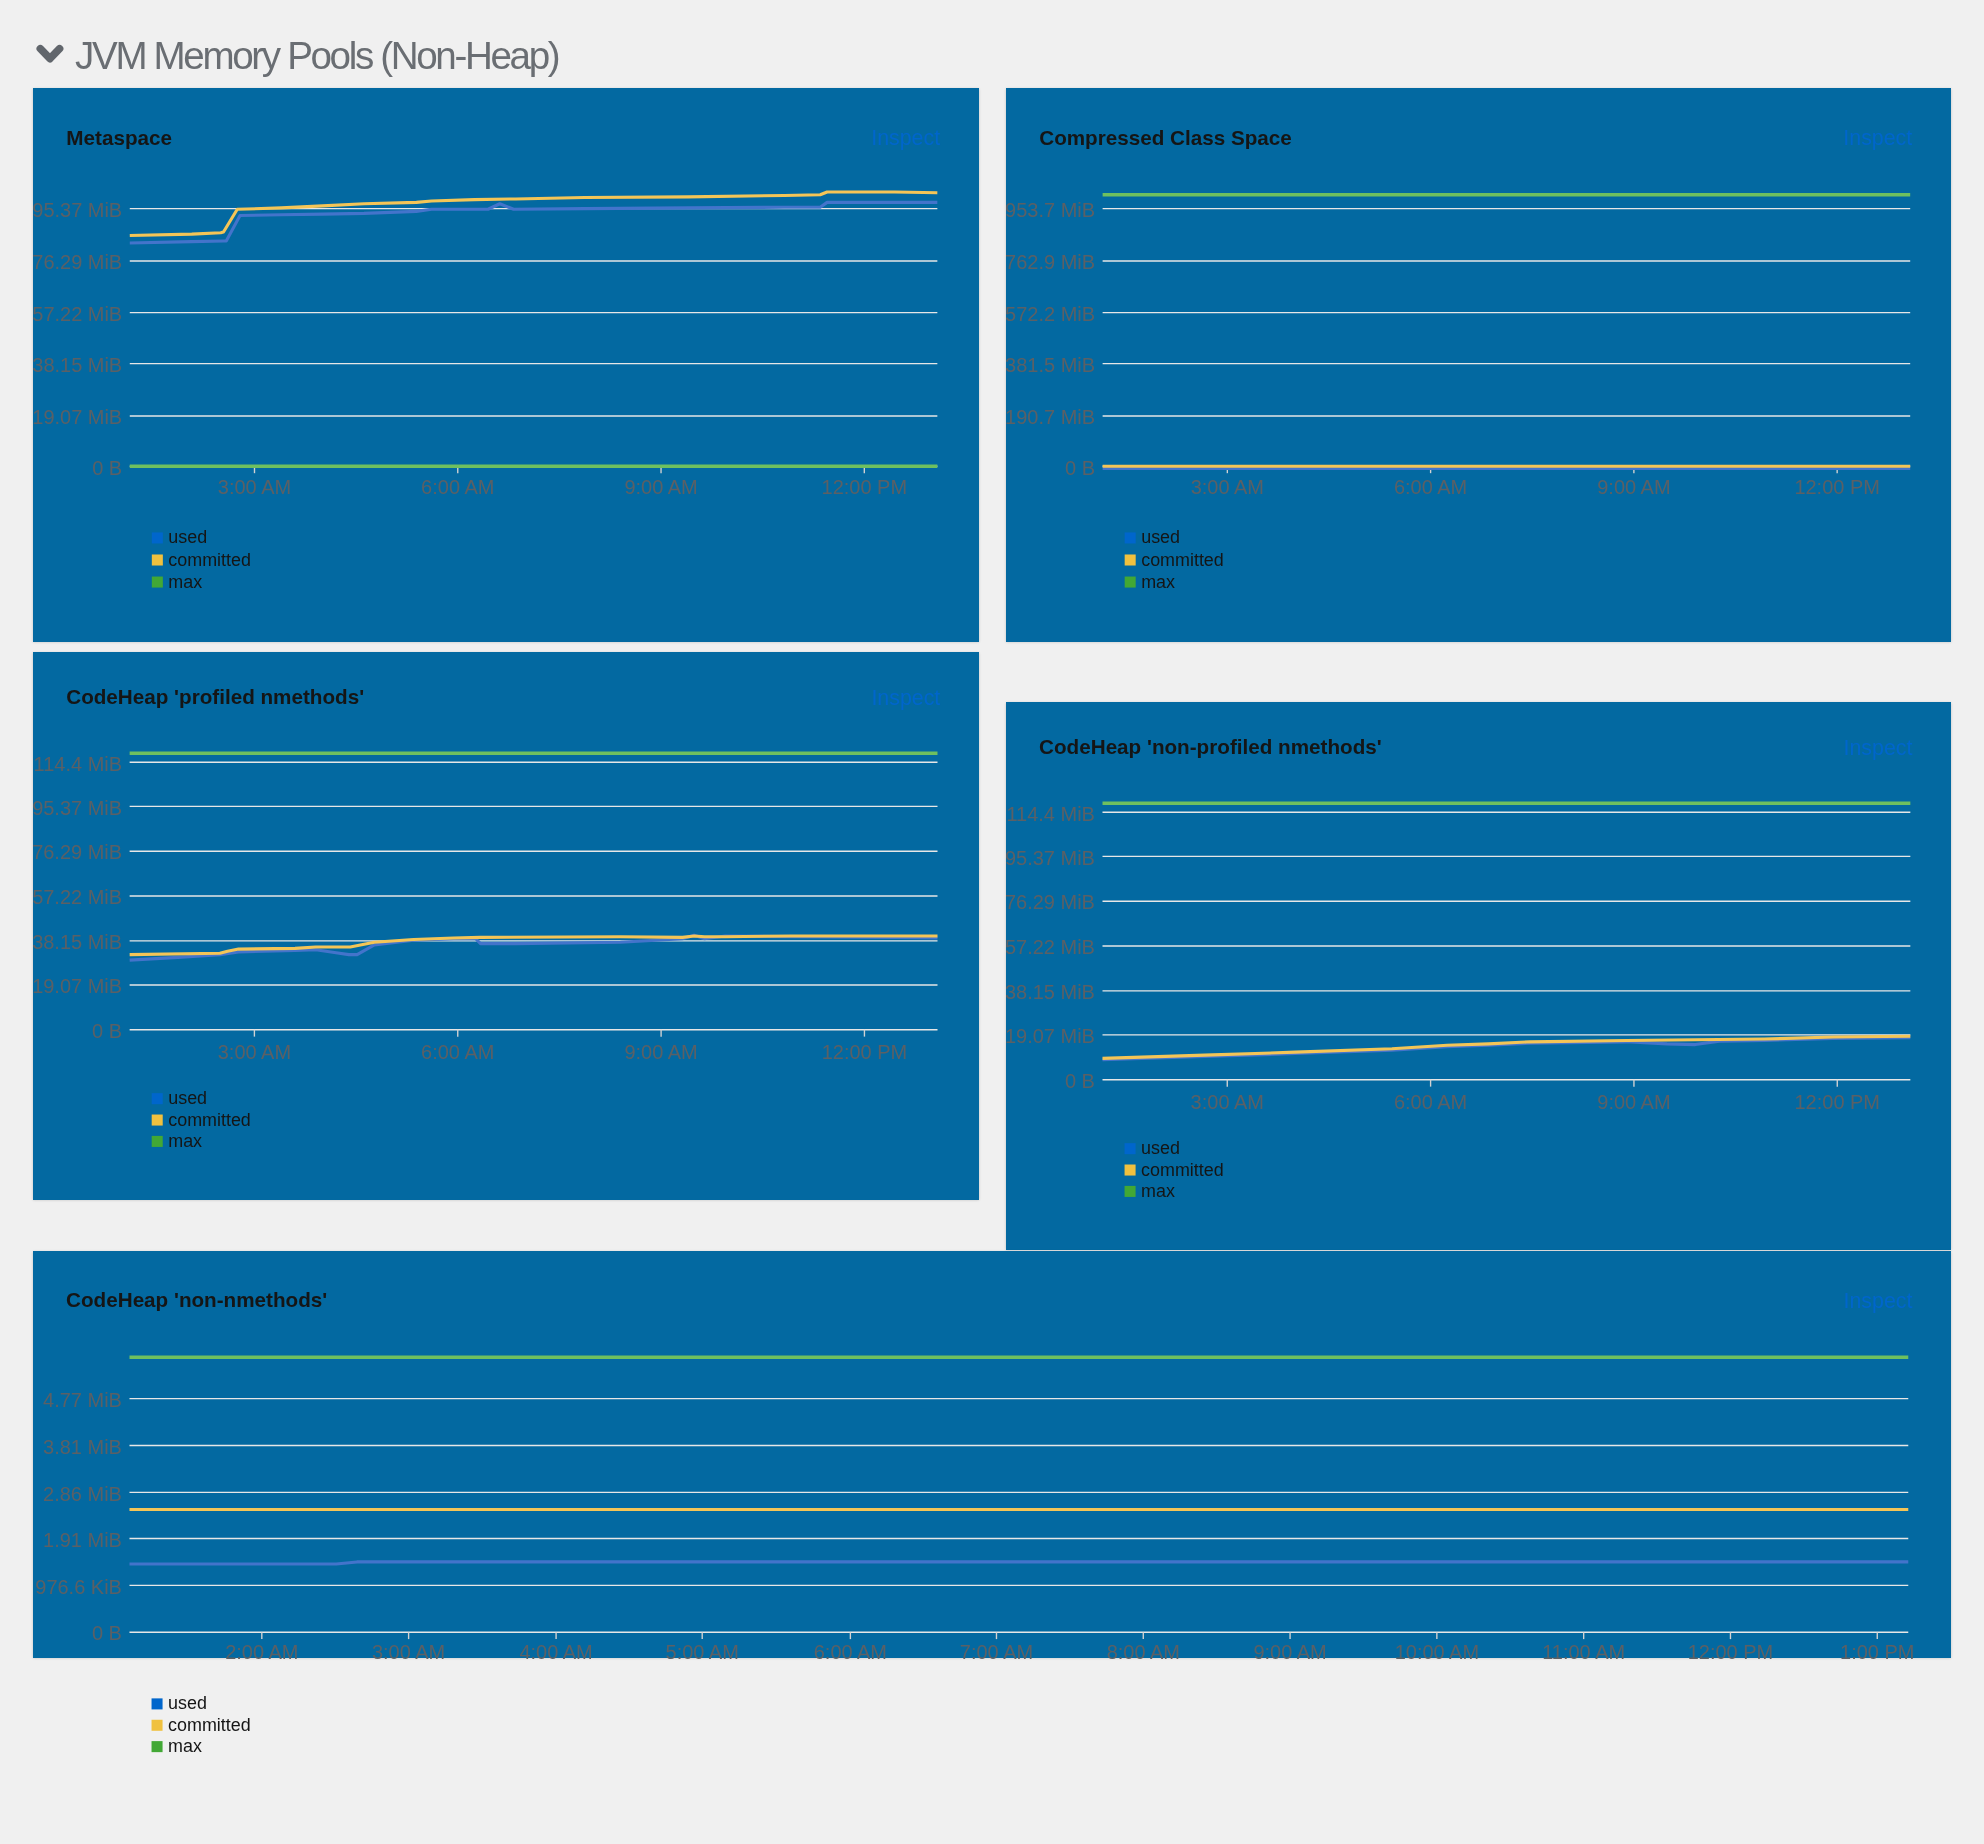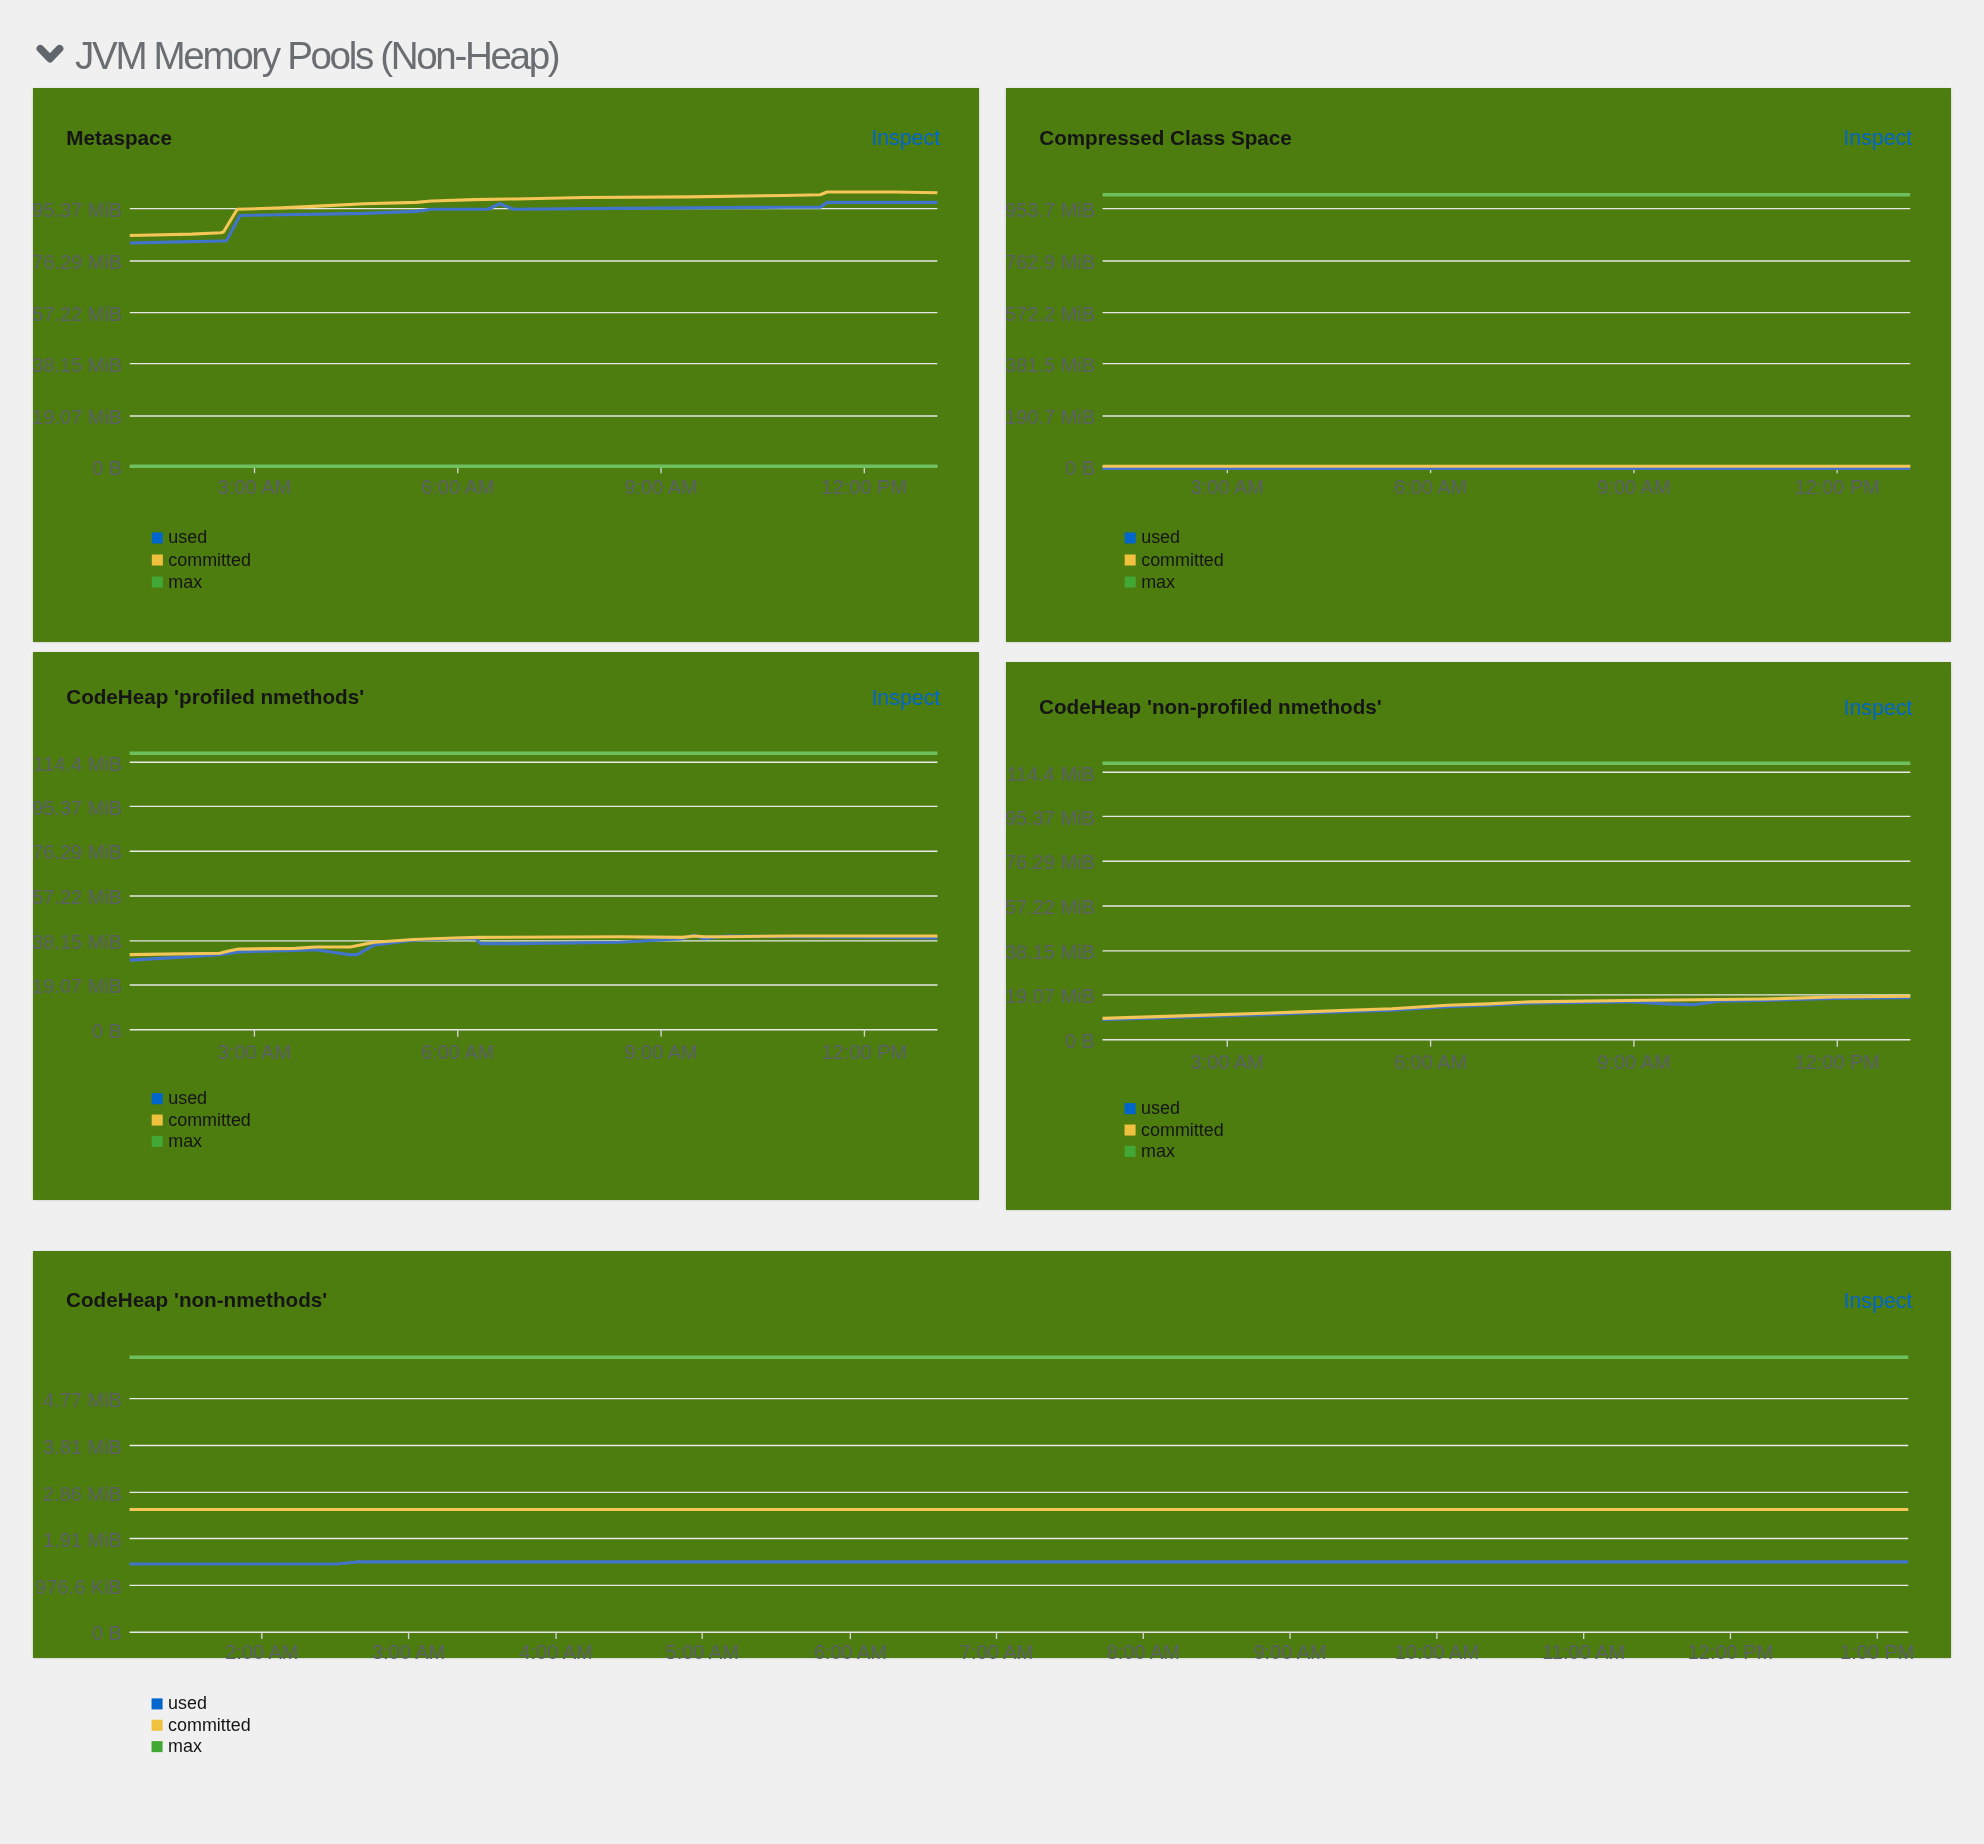--- a/index.html
+++ b/index.html
@@ -1,15 +1,15 @@
 <!DOCTYPE html>
 <html style="font-size:11px"><head><meta charset="utf-8"><title>JVM Memory Pools (Non-Heap)</title><style>
 html,body{margin:0;padding:0;}
 body{width:1985px;height:1844px;background:#f0f0f0;font-family:"Liberation Sans",sans-serif;position:relative;overflow:hidden;}
-.card{position:absolute;background:#4d7c0f;box-shadow:0 1.4px 2.8px 0 rgba(3,3,3,0.12),0 0 2.8px 0 rgba(3,3,3,0.06);}
+.card{position:absolute;background:#0369a1;box-shadow:0 1.4px 2.8px 0 rgba(3,3,3,0.12),0 0 2.8px 0 rgba(3,3,3,0.06);}
 </style></head><body>
 <svg style="position:absolute;left:0;top:0" width="620" height="83" viewBox="0 0 900 120" font-family="Liberation Sans, sans-serif">
     <path d="M58.5 70.5 L72.5 85 L86.5 70.5" fill="none" stroke="#61666c" stroke-width="11" stroke-linecap="round" stroke-linejoin="round"></path>
     <text x="109" y="100" font-size="56" letter-spacing="-3.4" fill="#6a6e73">JVM Memory Pools (Non-Heap)</text>
   </svg>
 <div class="card" style="left:33px;top:88px;width:946px;height:554px"><svg width="946" height="554" viewBox="0 0 1372 804" font-family="Liberation Sans, sans-serif">
       <text x="48" y="82" font-size="30" font-weight="bold" fill="#151515">Metaspace</text>
       <text x="1316" y="83" font-size="31" fill="#0066cc" text-anchor="end">Inspect</text>
       <line x1="140" y1="175" x2="1312" y2="175" stroke="#e7e7e7" stroke-width="2"></line>
       <text x="129" y="187" font-size="29" fill="#5b6065" text-anchor="end">95.37 MiB</text>
@@ -102,21 +102,21 @@
       <polyline points="140,447 210,443 271,439 298,435 380,433 410,432 437,436 458,439 470,439 495,425 552,418 610,416 642,416 649,423 700,423 852,421 942,416 959,411 974,416 1004,412 1100,413 1250,414 1312,415" fill="none" stroke="#4374cb" stroke-width="4.5" stroke-linejoin="round" stroke-linecap="butt"></polyline>
       <polyline points="140,439 271,437 282,434 298,431 380,430 410,428 434,428 460,428 495,421 552,417 610,415 649,414 852,413 942,414 959,412 974,413 1004,413 1100,412 1312,412" fill="none" stroke="#f4c557" stroke-width="4.5" stroke-linejoin="round" stroke-linecap="butt"></polyline>
       <polyline points="140,147 1312,147" fill="none" stroke="#6ec05f" stroke-width="5" stroke-linejoin="round" stroke-linecap="butt"></polyline>
       <rect x="172" y="640" width="16" height="16" fill="#0066cc"></rect>
       <text x="196" y="656" font-size="26" fill="#151515">used</text>
       <rect x="172" y="671" width="16" height="16" fill="#f0c13f"></rect>
       <text x="196" y="687" font-size="26" fill="#151515">committed</text>
       <rect x="172" y="702" width="16" height="16" fill="#42a835"></rect>
       <text x="196" y="718" font-size="26" fill="#151515">max</text>
     </svg></div>
-<div class="card" style="left:1006px;top:662px;width:945px;height:548px"><svg width="945" height="548" viewBox="0 0 1371 795" font-family="Liberation Sans, sans-serif">
+<div class="card" style="left:1006px;top:702px;width:945px;height:548px"><svg width="945" height="548" viewBox="0 0 1371 795" font-family="Liberation Sans, sans-serif">
       <text x="48" y="76" font-size="30" font-weight="bold" fill="#151515">CodeHeap 'non-profiled nmethods'</text>
       <text x="1315" y="77" font-size="31" fill="#0066cc" text-anchor="end">Inspect</text>
       <line x1="140" y1="160" x2="1312" y2="160" stroke="#e7e7e7" stroke-width="2"></line>
       <text x="129" y="172" font-size="29" fill="#5b6065" text-anchor="end">114.4 MiB</text>
       <line x1="140" y1="224" x2="1312" y2="224" stroke="#e7e7e7" stroke-width="2"></line>
       <text x="129" y="236" font-size="29" fill="#5b6065" text-anchor="end">95.37 MiB</text>
       <line x1="140" y1="289" x2="1312" y2="289" stroke="#e7e7e7" stroke-width="2"></line>
       <text x="129" y="301" font-size="29" fill="#5b6065" text-anchor="end">76.29 MiB</text>
       <line x1="140" y1="354" x2="1312" y2="354" stroke="#e7e7e7" stroke-width="2"></line>
       <text x="129" y="366" font-size="29" fill="#5b6065" text-anchor="end">57.22 MiB</text>

